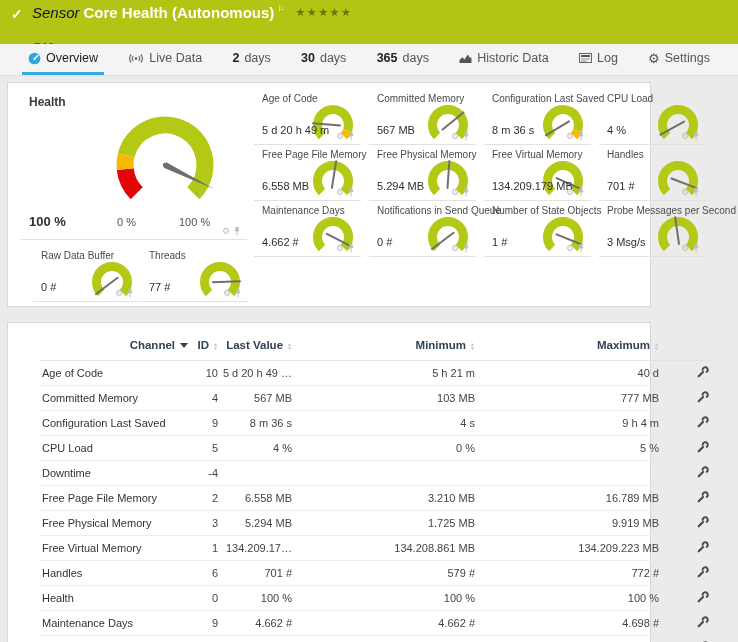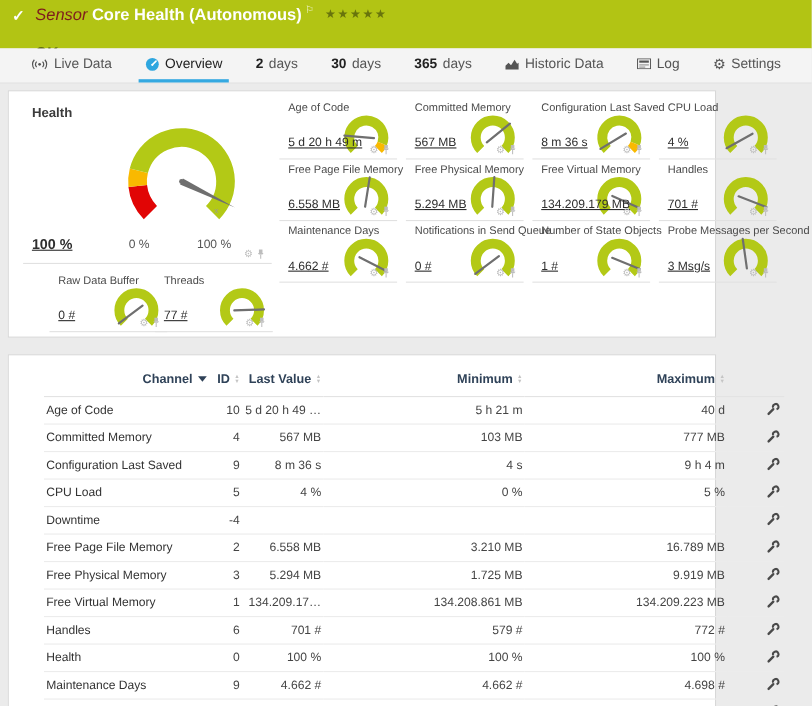--- a/index.html
+++ b/index.html
@@ -4,21 +4,21 @@
 <style>
   html,body{margin:0;padding:0;}
   body{width:738px;height:642px;overflow:hidden;background:#ebebeb;
        font-family:"Liberation Sans",sans-serif;color:#3a3a3a;-webkit-font-smoothing:antialiased;}
   .page{position:relative;width:738px;height:642px;}
 
   
   .banner{position:absolute;left:0;top:0;width:738px;height:44px;background:#b2c414;}
   .banner .check{position:absolute;left:11px;top:6px;color:#fff;font-size:14px;font-weight:700;}
   .banner .titleline{position:absolute;left:32px;top:4px;white-space:nowrap;}
-  .banner .kind{font-style:italic;color:#7f1d1d;font-size:15px;}
+  .banner .kind{font-style:italic;color:#0f172a;font-size:15px;}
   .banner .title{color:#fff;font-size:15px;font-weight:700;margin-left:4px;}
   .banner .flag{color:#f2f7d8;font-size:9px;vertical-align:super;margin-left:3px;}
   .banner .stars{color:#68740c;font-size:11px;letter-spacing:1.5px;margin-left:10px;vertical-align:2px;}
   .banner .status{position:absolute;left:32px;top:40px;font-size:14px;font-weight:700;color:#47520a;}
 
   
   .tabs{position:absolute;left:0;top:44px;width:738px;height:32px;background:#f4f4f4;
         border-bottom:1px solid #e0e0e0;display:flex;align-items:stretch;
         justify-content:space-between;padding:0 22px;box-sizing:border-box;}
   .tab{display:flex;align-items:center;gap:5px;font-size:12.5px;color:#555;cursor:pointer;
@@ -29,21 +29,21 @@
   .tab .gear-glyph{font-size:13px;color:#555;line-height:1;}
 
   
   .panel{position:absolute;left:7px;width:644px;background:#fff;border:1px solid #d7d7d7;box-sizing:border-box;}
   .panel.gauges{top:82px;height:225px;}
   .panel.channels{top:322px;height:331px;}
 
   
   .tile{position:absolute;border-bottom:1px solid #e1e1e1;box-sizing:border-box;}
   .tile .tile-title{position:absolute;left:8px;top:4px;font-size:10px;color:#4a4a4a;white-space:nowrap;}
-  .tile .tile-value{position:absolute;left:8px;bottom:8px;font-size:11px;color:#2e2e2e;white-space:nowrap;text-decoration:underline;}
+  .tile .tile-value{position:absolute;left:8px;bottom:8px;font-size:11px;color:#2e2e2e;white-space:nowrap;}
   .tile .tile-icons{position:absolute;right:6px;bottom:3px;display:flex;align-items:center;gap:3px;}
   .tile .gearmini{font-size:9px;color:#bdbdbd;line-height:1;cursor:pointer;}
   .tile .pinmini{display:inline-flex;cursor:pointer;}
   .tile .tile-gauge{position:absolute;right:5px;top:11px;width:46px;height:46px;}
 
   .tile.health{left:13px;top:6px;width:226px;height:151px;}
   .tile.health .tile-title{font-size:12px;font-weight:700;color:#3c3c3c;top:6px;}
   .tile.health .tile-value{font-size:13px;font-weight:700;bottom:10px;}
   .tile.health .big-gauge{position:absolute;right:12px;top:16px;width:140px;height:112px;}
   .tile.health .axis-label{position:absolute;bottom:11px;font-size:11px;color:#555;}
@@ -78,41 +78,41 @@
 
   <header class="banner">
     <span class="check">✓</span>
     <div class="titleline">
       <span class="kind">Sensor</span><span class="title">Core Health (Autonomous)</span><span class="flag">⚐</span><span class="stars">★★★★★</span>
     </div>
     <div class="status">OK</div>
   </header>
 
   <nav class="tabs" id="tab-bar">
+      <a class="tab active">
+        <span class="ticn">
+          <svg viewBox="0 0 14 14" width="13" height="13">
+            <circle cx="7" cy="7" r="6.3" fill="#2ea6df"></circle>
+            <line x1="7" y1="7.4" x2="10.6" y2="3.8" stroke="#fff" stroke-width="1.6" stroke-linecap="round"></line>
+            <circle cx="7" cy="7.4" r="1.1" fill="#fff"></circle>
+          </svg>
+        </span>
+        <span>Overview</span>
+      </a>
       <a class="tab">
         <span class="ticn">
           <svg viewBox="0 0 18 12" width="16" height="11" fill="none" stroke="#555" stroke-width="1.2">
             <circle cx="9" cy="6" r="1.4" fill="#555" stroke="none"></circle>
             <path d="M6 3.2 a4.2 4.2 0 0 0 0 5.6"></path>
             <path d="M12 3.2 a4.2 4.2 0 0 1 0 5.6"></path>
             <path d="M3.6 1.3 a7 7 0 0 0 0 9.4"></path>
             <path d="M14.4 1.3 a7 7 0 0 1 0 9.4"></path>
           </svg>
         </span>
         <span>Live Data</span>
-      </a>
-      <a class="tab active">
-        <span class="ticn">
-          <svg viewBox="0 0 14 14" width="13" height="13">
-            <circle cx="7" cy="7" r="6.3" fill="#2ea6df"></circle>
-            <line x1="7" y1="7.4" x2="10.6" y2="3.8" stroke="#fff" stroke-width="1.6" stroke-linecap="round"></line>
-            <circle cx="7" cy="7.4" r="1.1" fill="#fff"></circle>
-          </svg>
-        </span>
-        <span>Overview</span>
       </a>
       <a class="tab">
         <b>2</b>
         <span>days</span>
       </a>
       <a class="tab">
         <b>30</b>
         <span>days</span>
       </a>
       <a class="tab">
@@ -385,21 +385,21 @@
               <svg viewBox="0 0 10 12" width="8" height="10">
                 <rect x="3" y="0.8" width="4" height="4" fill="#bdbdbd"></rect>
                 <path d="M1.8 4.8 h6.4 l-1.2 1.7 h-4 z" fill="#bdbdbd"></path>
                 <line x1="5" y1="6.5" x2="5" y2="11.4" stroke="#bdbdbd" stroke-width="1.2"></line>
               </svg>
             </span>
     </div>
   </div>
       </div>
     <div id="gauge-left">
-        <div class="tile small" style="left: 16px; top: 0px;">
+        <div class="tile small" style="left: 4px; top: 0px;">
     <div class="tile-title">Raw Data Buffer</div>
     <div class="tile-gauge"><svg viewBox="0 0 46 46" width="46" height="46">
               <path d="M 12.04 35.96 A 15.5 15.5 0 1 1 33.96 35.96" fill="none" stroke="#b3c916" stroke-width="9"></path>
               <line x1="28.59044857033105" y1="20.78729483793566" x2="7.027289799054145" y2="37.036300463040966" stroke="#6f6f6f" stroke-width="2" stroke-linecap="round"></line>
             </svg></div>
     <div class="tile-value">0 #</div>
     <div class="tile-icons">
       <span class="gearmini">⚙</span>
       <span class="pinmini">
               <svg viewBox="0 0 10 12" width="8" height="10">

